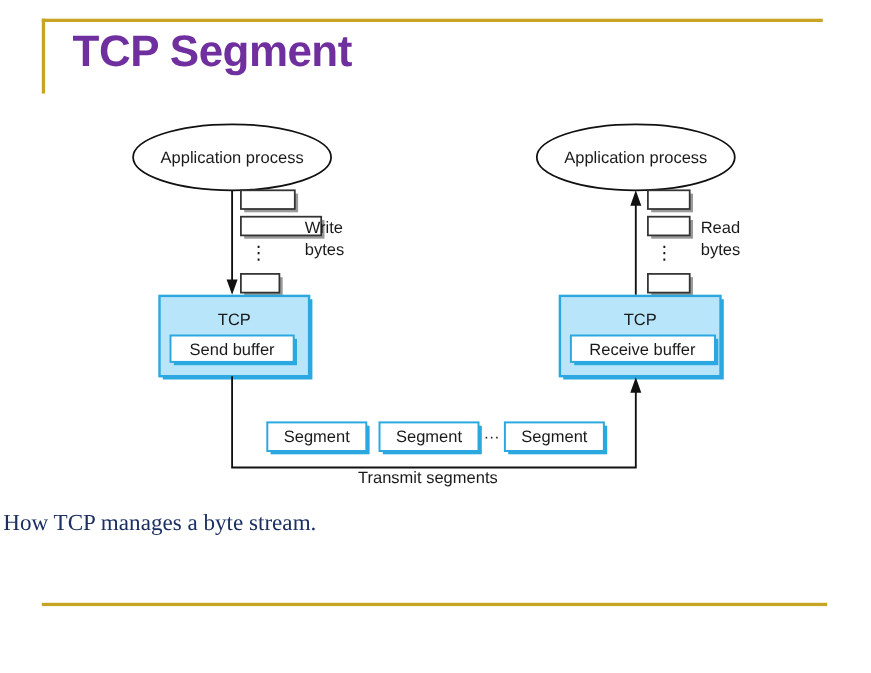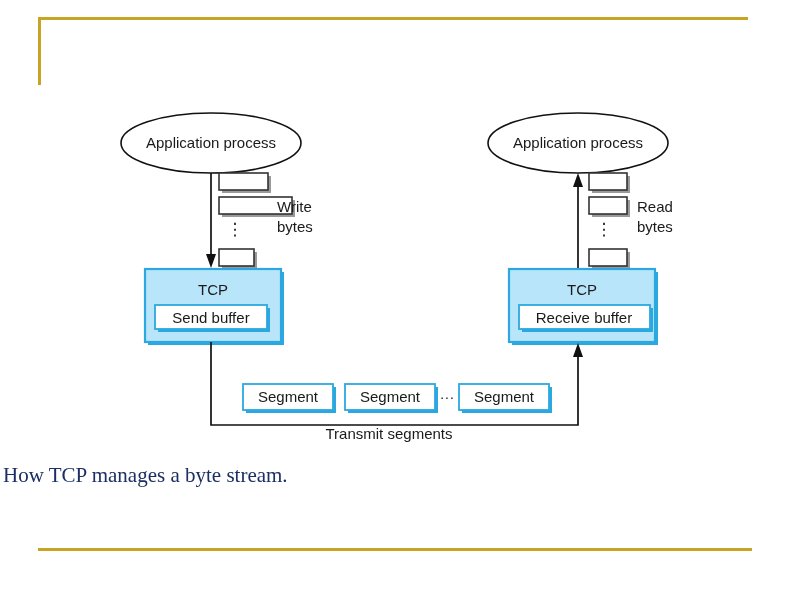--- a/index.html
+++ b/index.html
@@ -145,20 +145,21 @@
 </style>
 </head>
 <body>
 
 <div id="slide">
 
   <div class="rule-top"></div>
   <div class="rule-left"></div>
   <div class="rule-bottom"></div>
 
+  <div id="page-title">TCP Segment</div>
 
   <div id="figure">
     <svg width="792" height="360" viewBox="0 0 792 360" xmlns="http://www.w3.org/2000/svg">
 
       <ellipse class="ell" cx="211" cy="48" rx="90" ry="30"></ellipse>
       <text class="dlabel" x="211" y="53" text-anchor="middle">Application process</text>
 
       <line class="wire" x1="211" y1="78" x2="211" y2="163"></line>
       <polygon points="211,173 206,159 216,159" fill="#111111"></polygon>
 

